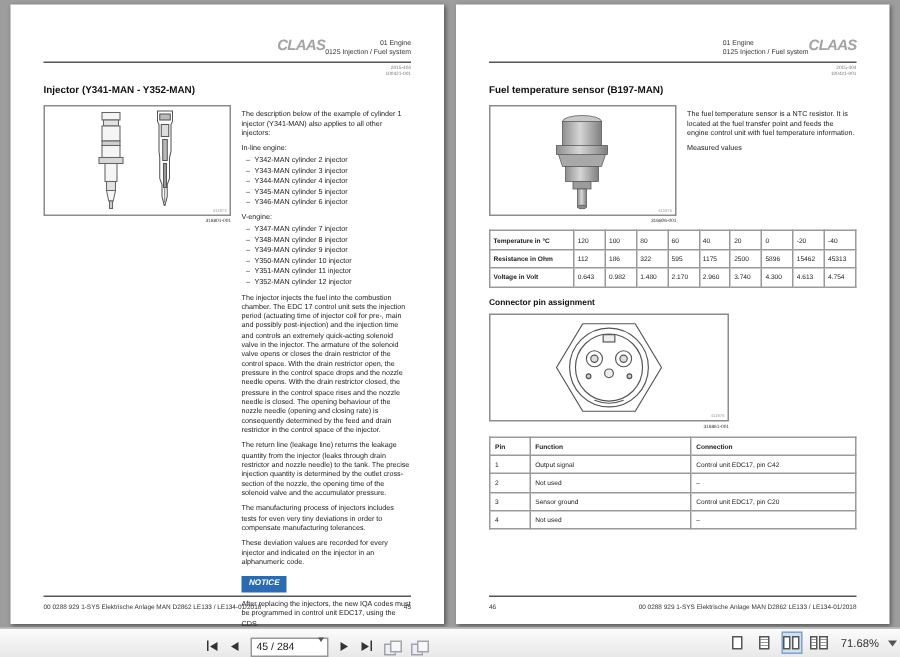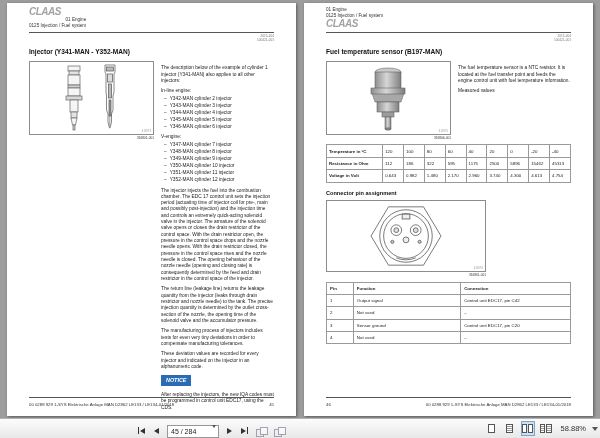--- a/index.html
+++ b/index.html
@@ -4,21 +4,21 @@
 <style>
   * { margin:0; padding:0; box-sizing:border-box; }
   html,body { width:600px; height:438px; overflow:hidden; }
   body { background:#9d9d9d; font-family:"Liberation Sans", sans-serif; position:relative; }
 
   .page { position:absolute; top:3px; width:289px; height:413px; background:#fff;
           box-shadow:1px 1px 3px rgba(0,0,0,.45); padding:0 22px; }
   .page-left  { left:7px; }
   .page-right { left:304px; }
 
-  .hdr { display:flex; justify-content:flex-end; align-items:flex-start; padding-top:4px;flex-direction:column; }
+  .hdr { display:flex; justify-content:flex-end; align-items:flex-start; padding-top:23px; }
   .brand { font-size:10px; font-weight:bold; font-style:italic; color:#a3a3a3; letter-spacing:-.5px; line-height:1; }
   .hdr-lines { font-size:4.6px; color:#333; line-height:1.35; }
   .hdr-lines.right { text-align:right; }
   .hdr-rule { border-bottom:1px solid #555; margin-top:3px; }
   .hdr-codes { text-align:right; font-size:3.2px; color:#777; line-height:1.25; margin-top:1px; }
 
   .doc-title { font-size:6.6px; font-weight:bold; color:#111; margin-top:6px; }
 
   .cols { display:flex; gap:7px; margin-top:6px; }
   .fig-col { width:125px; flex:none; }
@@ -394,16 +394,16 @@
         <span class="pg-lines"></span>
       </span>
     <span class="lay-btn selected">
         <span class="pg-rect small"></span>
         <span class="pg-rect small"></span>
       </span>
     <span class="lay-btn">
         <span class="pg-lines"></span>
         <span class="pg-lines"></span>
       </span>
-    <span class="zoom-text">58.88%</span>
+    <span class="zoom-text">71.68%</span>
     <span class="zoom-caret"></span>
   </div>
 </div>
 
 </body></html>

